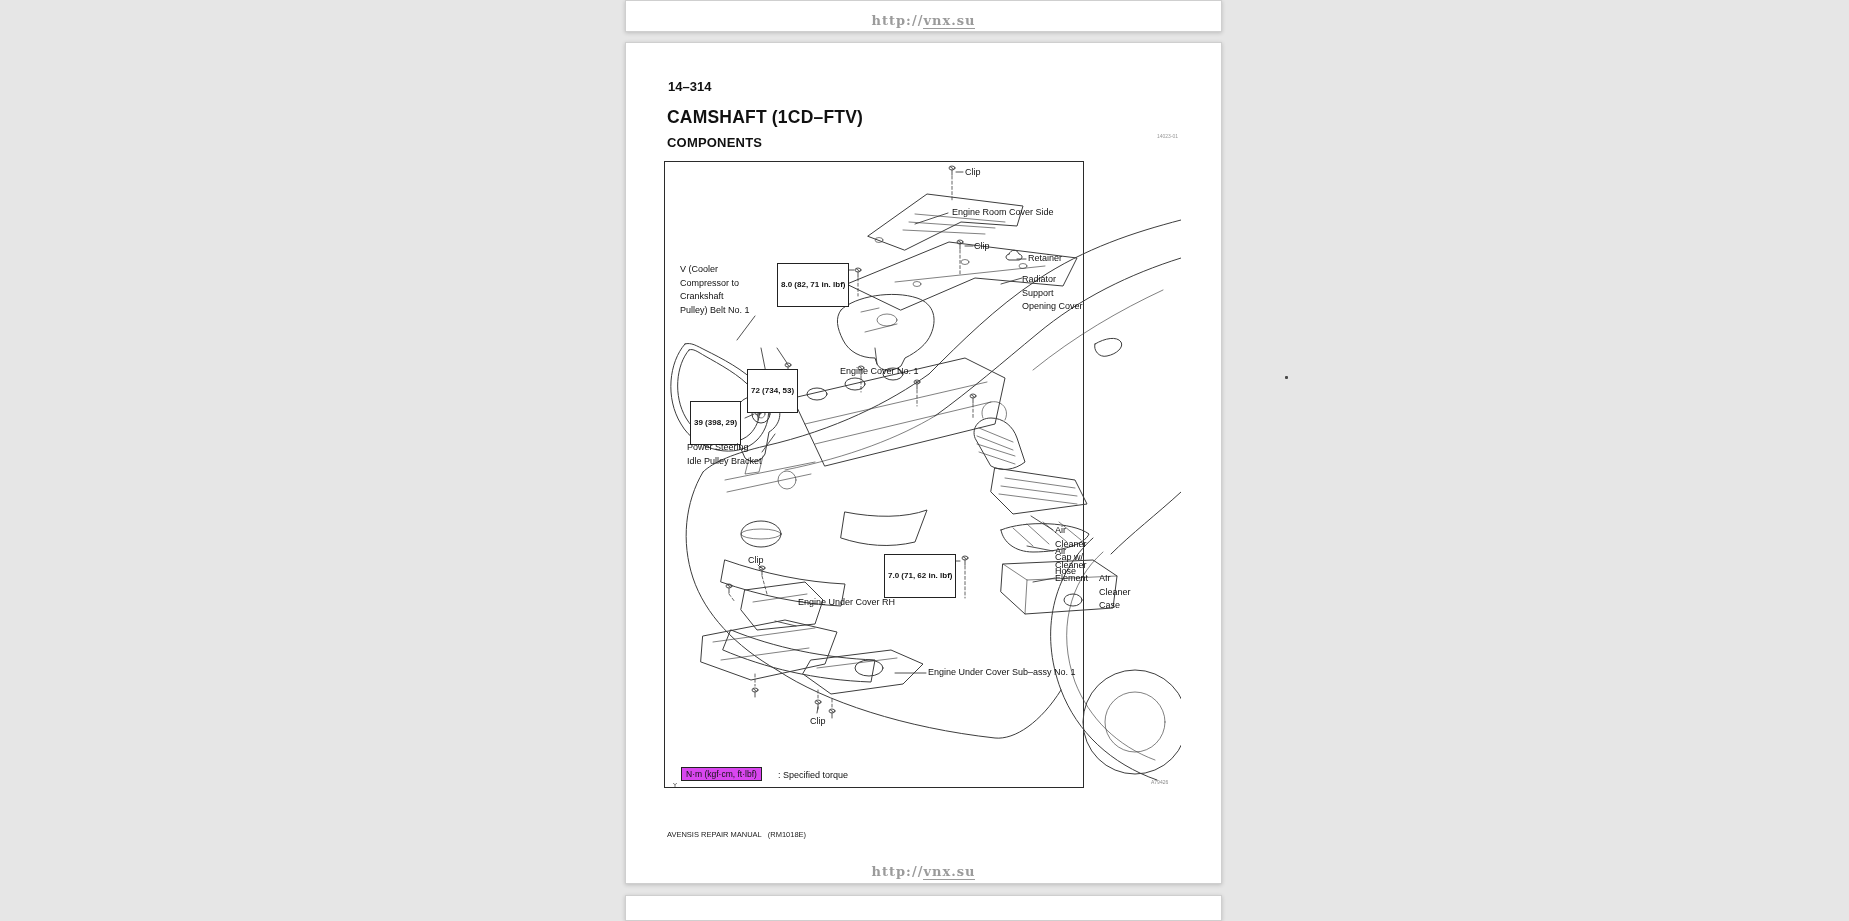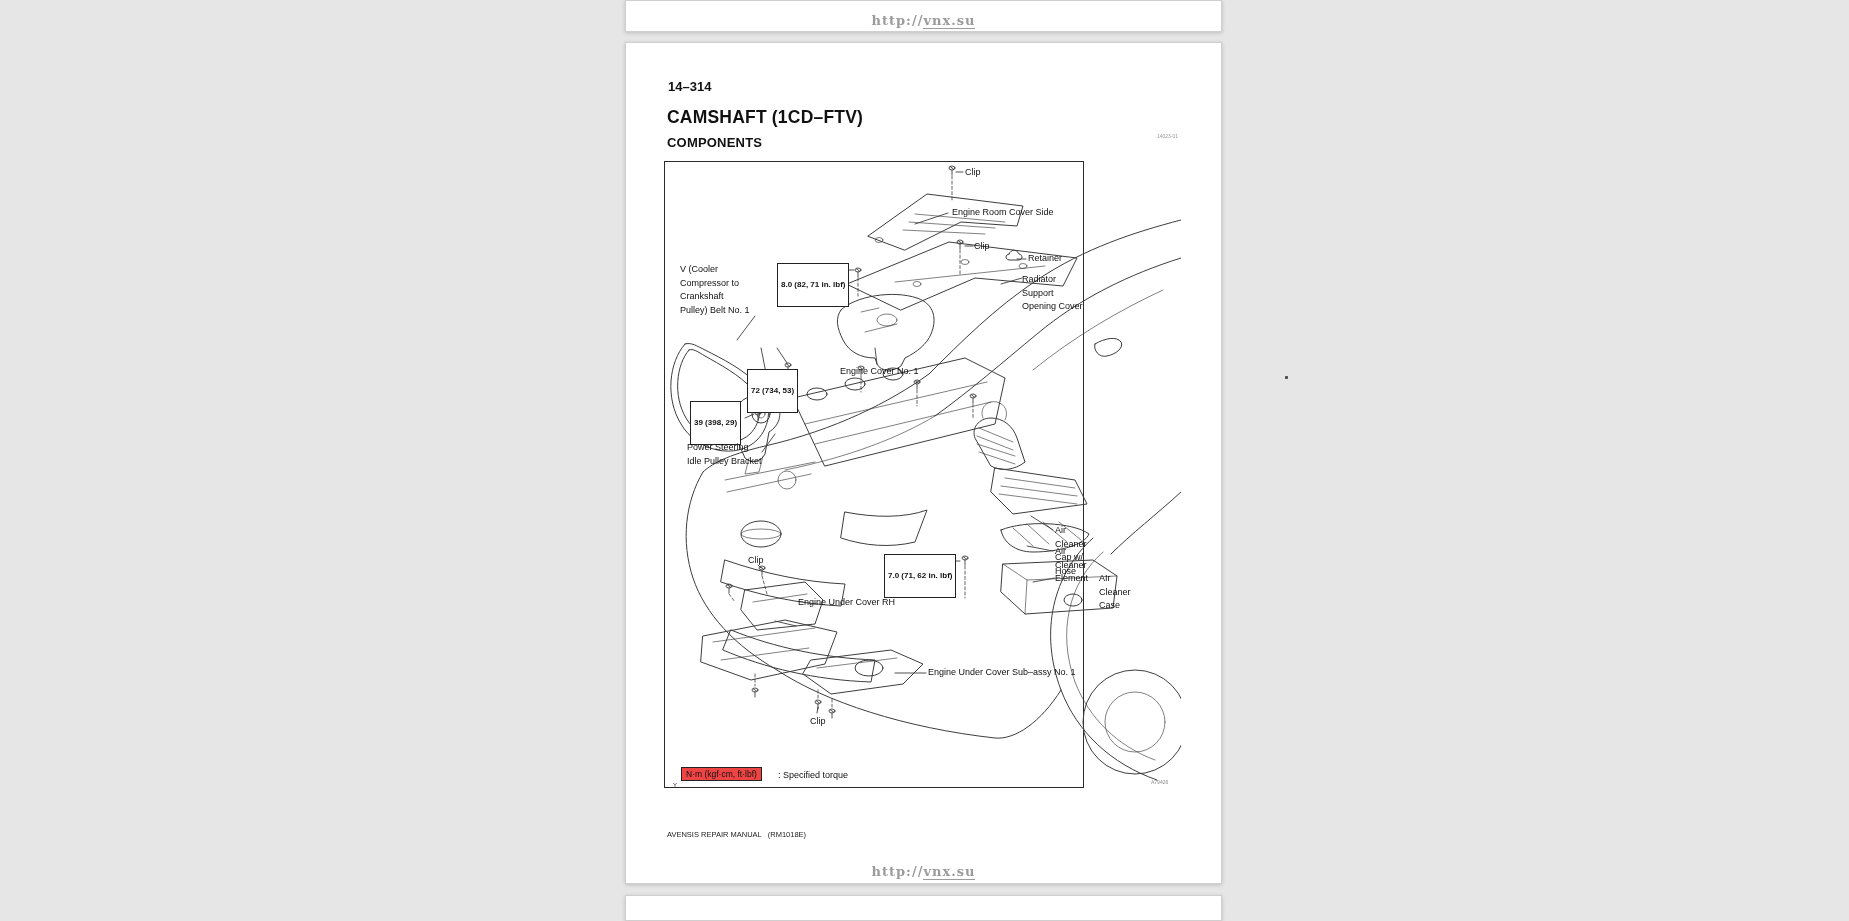--- a/index.html
+++ b/index.html
@@ -29,21 +29,21 @@
   #diagram{left:38px;top:118px;width:420px;height:627px;border:1.5px solid #2b2b2b;box-sizing:border-box;}
   #diagram svg{position:absolute;left:0;top:0;}
   .lbl{position:absolute;font-size:9px;line-height:13.5px;white-space:pre-line;color:#101010;}
   .tq{position:absolute;font-size:8px;font-weight:bold;white-space:nowrap;line-height:10px;
       border:1px solid #222;background:#fff;padding:16px 3px;}
   .ln{fill:none;stroke:#3d3d3d;stroke-width:1;stroke-linejoin:round;stroke-linecap:round;}
   .thin{stroke-width:.65;}
   .dash{stroke-dasharray:3 2.2;stroke-width:.8;}
   .ldr{stroke-width:.9;}
   #legend-y{left:8px;top:620px;font-size:6px;}
-  #legend-box{left:16px;top:605px;font-size:8.5px;border:1px solid #222;padding:1px 4px;background:#ef4444;white-space:nowrap;}
+  #legend-box{left:16px;top:605px;font-size:8.5px;border:1px solid #222;padding:1px 4px;background:#d946ef;white-space:nowrap;}
   #legend-suffix{left:113px;top:608px;font-size:9px;}
   #figure-code{left:486px;top:617px;font-size:5px;color:#8a8a8a;}
   
   #page-footer{left:41px;top:787px;font-size:7.5px;color:#222;white-space:pre;}
   #speck{left:1285px;top:376px;width:3px;height:3px;background:#4a4a4a;border-radius:1px;}
 </style>
 </head>
 <body>
 
 <div style="position:absolute;inset:0;">

